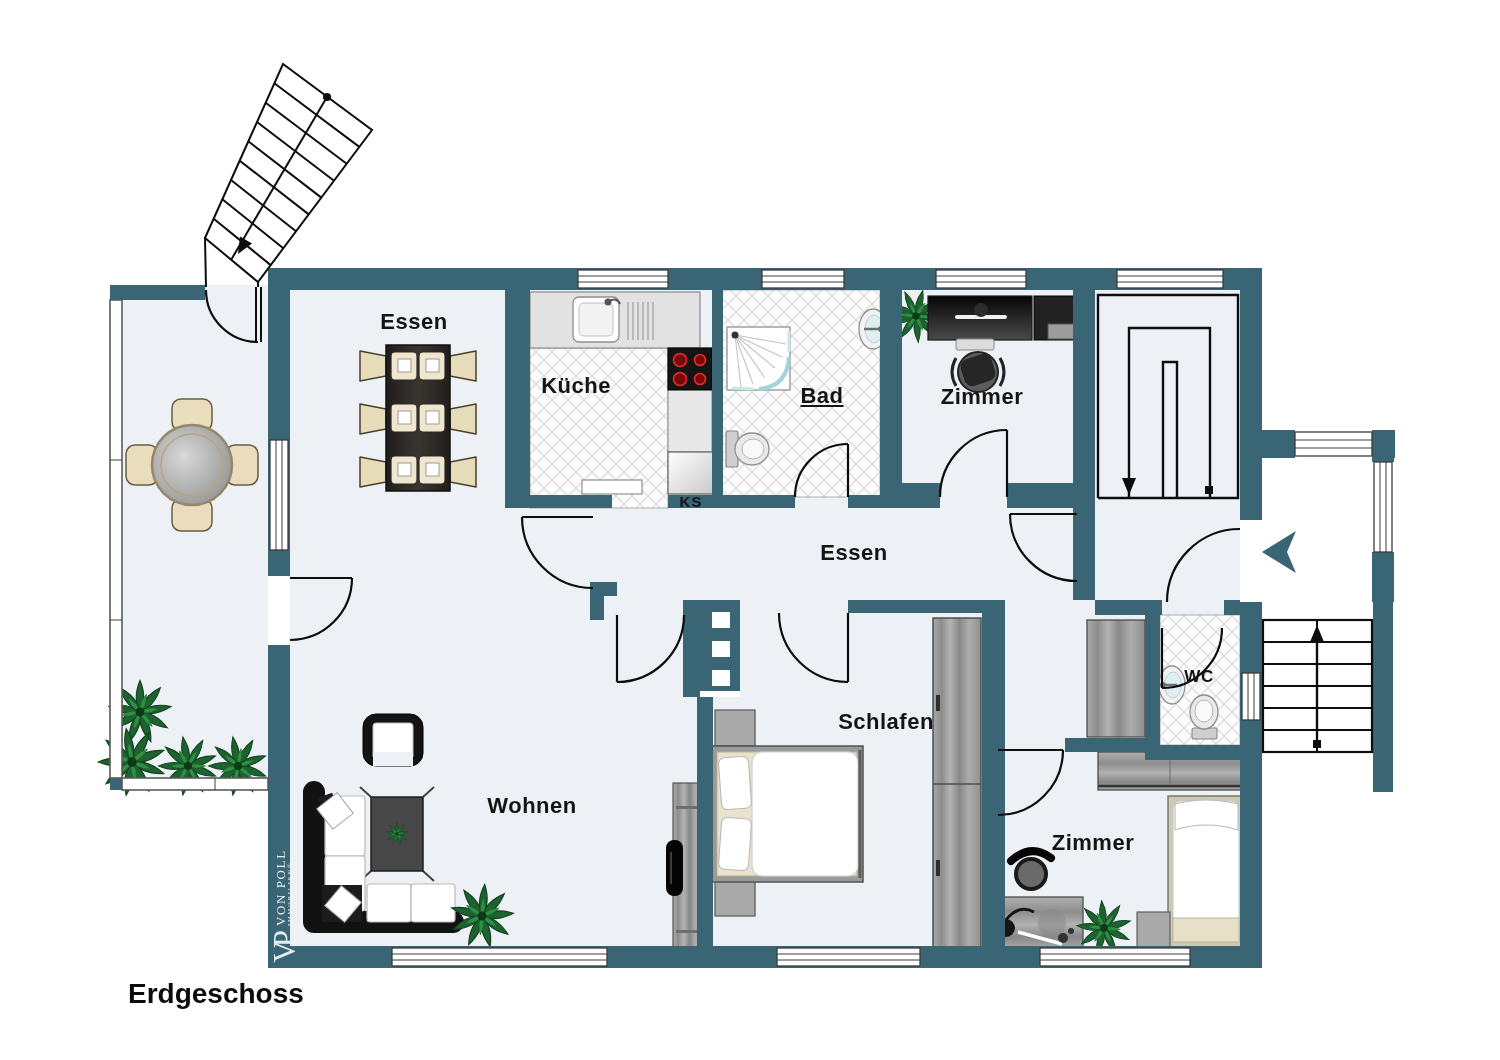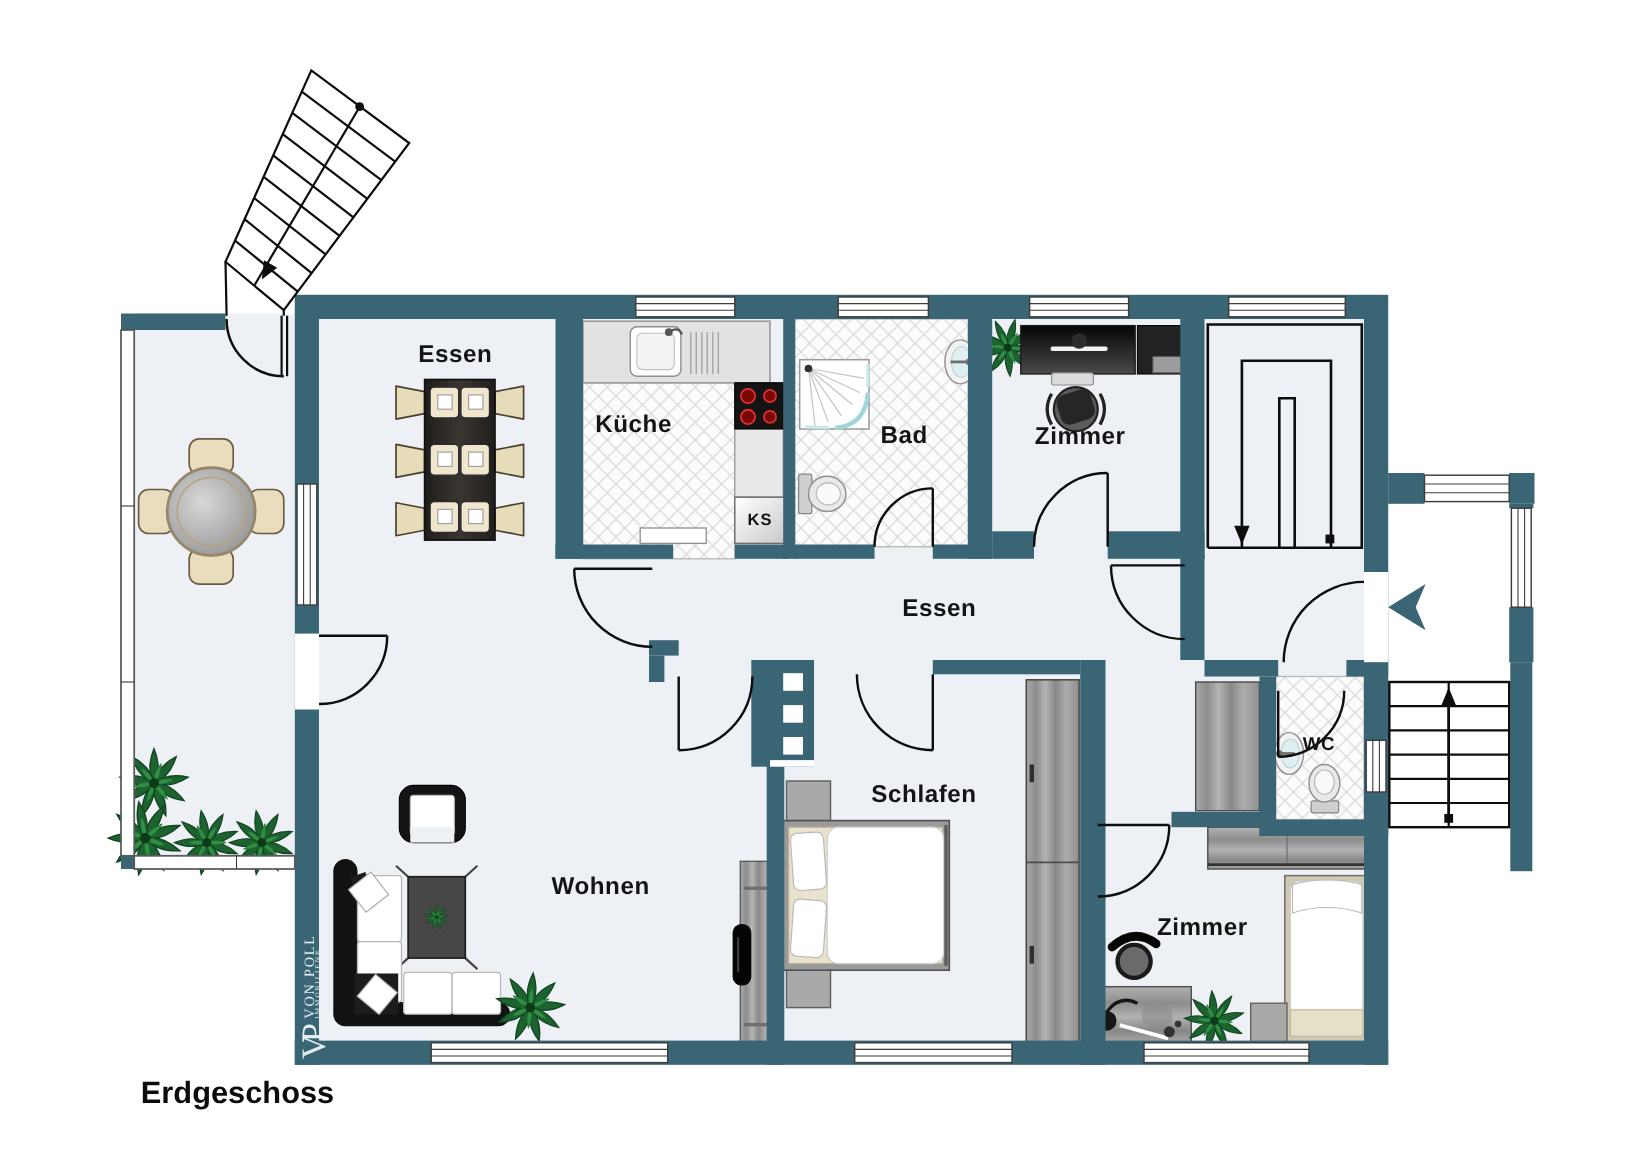--- a/index.html
+++ b/index.html
@@ -16,21 +16,21 @@
   .winline{stroke:#3c3c3c;stroke-width:1;}
   .thinwall{fill:#ffffff;stroke:#5a5a5a;stroke-width:1.6;}
   .door{fill:none;stroke:#0d0d0d;stroke-width:2.2;}
   .stair{fill:none;stroke:#0d0d0d;stroke-width:2.4;}
   .stairthin{fill:none;stroke:#0d0d0d;stroke-width:2;}
   .tileline{stroke:var(--tile-line);stroke-width:1.1;}
   .tilebox{fill:url(#tilepat);stroke:#b8b8b8;stroke-width:1.2;}
   .room-label{position:absolute;transform:translate(-50%,-50%);font-weight:bold;
         color:#141414;font-size:22px;white-space:nowrap;letter-spacing:.5px;}
   .small-label{font-size:17px;}
-  .ks-label{font-size:15px;letter-spacing:1px;}
+  .ks-label{font-size:15px;letter-spacing:1px;margin-top:28px;}
   .floor-title{position:absolute;left:108px;top:978px;font-weight:bold;font-size:28px;color:#0c0c0c;margin-left:20px;}
   .watermark{position:absolute;left:214px;top:888px;width:140px;height:36px;
         transform:rotate(-90deg);display:flex;align-items:center;justify-content:center;gap:5px;
         color:rgba(236,245,248,.95);font-family:"Liberation Serif",serif;}
   .watermark .mono{font-size:31px;letter-spacing:-7px;font-weight:normal;line-height:1;padding-right:6px;}
   .watermark .wm-lines{display:flex;flex-direction:column;line-height:1.05;}
   .watermark .wm-name{font-size:13px;letter-spacing:1.6px;}
   .watermark .wm-sub{font-size:6.5px;letter-spacing:1.8px;}
 </style>
 </head>
@@ -524,26 +524,26 @@
     </g>
     <polygon points="238,254 252,243.5 240,236.5" fill="#0d0d0d"></polygon>
     <circle cx="327" cy="97" r="4" fill="#0d0d0d"></circle>
   </g>
 
   <polygon points="1296,531 1262,552 1296,573 1287,552" style="fill:var(--arrow)"></polygon>
 </svg>
 
   <div class="room-label" style="left:414px;top:322px;">Essen</div>
   <div class="room-label" style="left:576px;top:386px;">Küche</div>
-  <div class="room-label" style="left:822px;top:396px;">Bad</div>
+  <div class="room-label" style="left:822px;top:396px;text-decoration:underline;">Bad</div>
   <div class="room-label" style="left:982px;top:397px;">Zimmer</div>
   <div class="room-label" style="left:854px;top:553px;">Essen</div>
   <div class="room-label small-label" style="left:1199px;top:677px;">WC</div>
-  <div class="room-label" style="left:546px;top:806px;text-align:right;">Wohnen</div>
-  <div class="room-label" style="left:840px;top:722px;">Schlafen</div>
+  <div class="room-label" style="left:532px;top:806px;text-align:right;">Wohnen</div>
+  <div class="room-label" style="left:886px;top:722px;">Schlafen</div>
   <div class="room-label" style="left:1093px;top:843px;">Zimmer</div>
   <div class="room-label ks-label" style="left:691px;top:473px;">KS</div>
 
   <div class="floor-title">Erdgeschoss</div>
 
   <div class="watermark">
     <span class="mono">VP</span>
     <span class="wm-lines">
       <span class="wm-name">VON POLL</span>
       <span class="wm-sub">IMMOBILIEN®</span>

